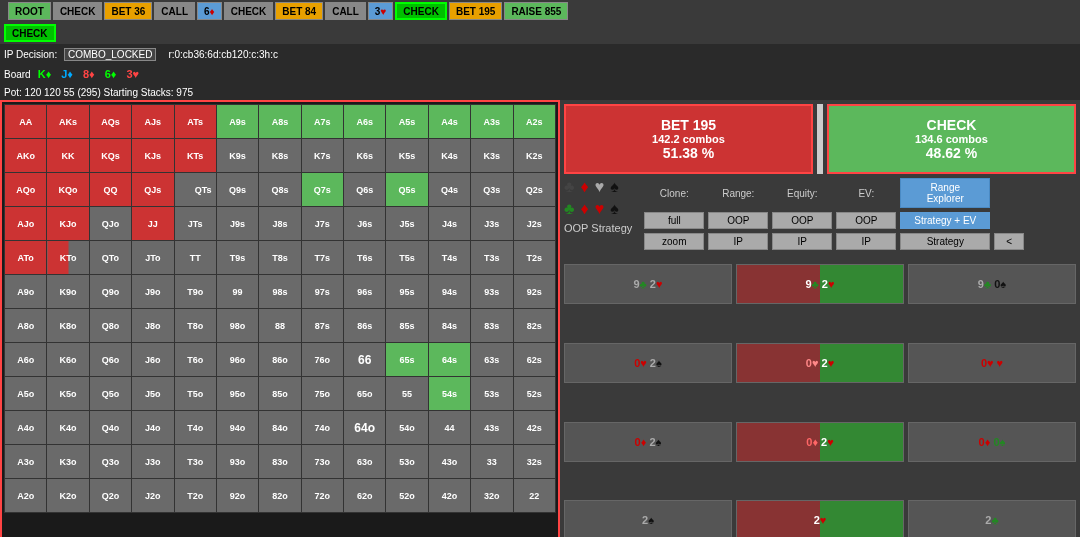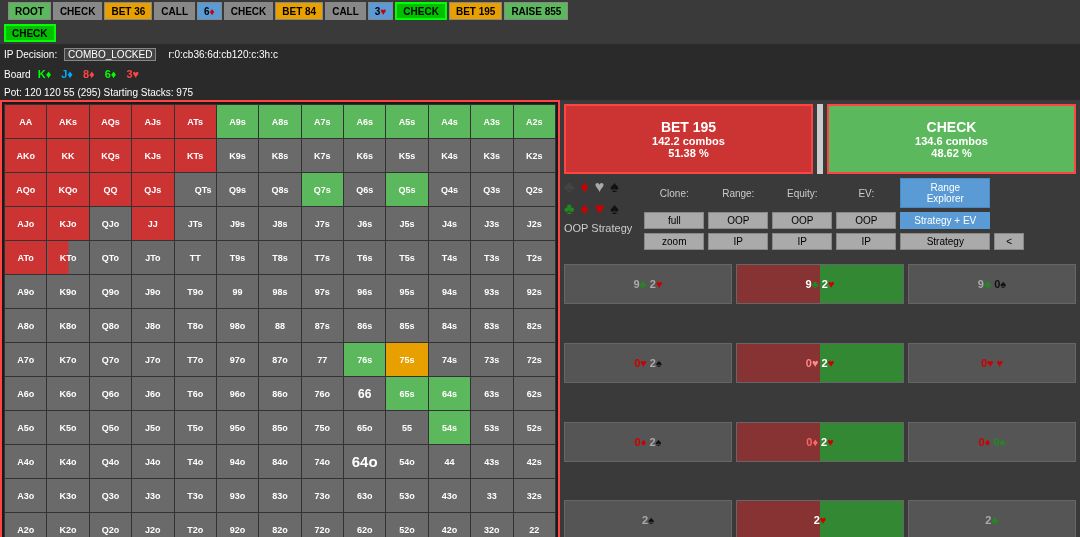--- a/index.html
+++ b/index.html
@@ -127,21 +127,21 @@
       flex-direction: column;
       align-items: center;
       justify-content: center;
       border: 2px solid #ff4444;
       font-weight: bold;
     }
     .action-box-red { background: #cc3333; color: #fff; }
     .action-box-green { background: #5cb85c; color: #fff; }
     .action-title { font-size: 14px; font-weight: bold; }
     .action-combos { font-size: 11px; }
-    .action-pct { font-size: 11px; }
+    .action-pct { font-size: 14px; }
     .suit-row { display: flex; gap: 6px; }
     .suit-icon { font-size: 16px; cursor: pointer; }
     .ctrl-btn {
       padding: 2px 8px;
       font-size: 10px;
       border: 1px solid #888;
       cursor: pointer;
       background: #aaa;
       color: #000;
     }
@@ -331,35 +331,20 @@
             <td style="background: rgb(106, 106, 106); color: rgb(255, 255, 255); font-size: 9px; font-weight: bold; text-align: center; vertical-align: middle; border: 1px solid rgb(51, 51, 51); cursor: pointer; width: 38px; height: 34px;">98o</td>
             <td style="background: rgb(106, 106, 106); color: rgb(255, 255, 255); font-size: 9px; font-weight: bold; text-align: center; vertical-align: middle; border: 1px solid rgb(51, 51, 51); cursor: pointer; width: 38px; height: 34px;">88</td>
             <td style="background: rgb(106, 106, 106); color: rgb(255, 255, 255); font-size: 9px; font-weight: bold; text-align: center; vertical-align: middle; border: 1px solid rgb(51, 51, 51); cursor: pointer; width: 38px; height: 34px;">87s</td>
             <td style="background: rgb(106, 106, 106); color: rgb(255, 255, 255); font-size: 9px; font-weight: bold; text-align: center; vertical-align: middle; border: 1px solid rgb(51, 51, 51); cursor: pointer; width: 38px; height: 34px;">86s</td>
             <td style="background: rgb(106, 106, 106); color: rgb(255, 255, 255); font-size: 9px; font-weight: bold; text-align: center; vertical-align: middle; border: 1px solid rgb(51, 51, 51); cursor: pointer; width: 38px; height: 34px;">85s</td>
             <td style="background: rgb(106, 106, 106); color: rgb(255, 255, 255); font-size: 9px; font-weight: bold; text-align: center; vertical-align: middle; border: 1px solid rgb(51, 51, 51); cursor: pointer; width: 38px; height: 34px;">84s</td>
             <td style="background: rgb(106, 106, 106); color: rgb(255, 255, 255); font-size: 9px; font-weight: bold; text-align: center; vertical-align: middle; border: 1px solid rgb(51, 51, 51); cursor: pointer; width: 38px; height: 34px;">83s</td>
             <td style="background: rgb(106, 106, 106); color: rgb(255, 255, 255); font-size: 9px; font-weight: bold; text-align: center; vertical-align: middle; border: 1px solid rgb(51, 51, 51); cursor: pointer; width: 38px; height: 34px;">82s</td>
           </tr>
           <tr>
-            <td style="background: rgb(106, 106, 106); color: rgb(255, 255, 255); font-size: 9px; font-weight: bold; text-align: center; vertical-align: middle; border: 1px solid rgb(51, 51, 51); cursor: pointer; width: 38px; height: 34px;">A7o</td>
-            <td style="background: rgb(106, 106, 106); color: rgb(255, 255, 255); font-size: 9px; font-weight: bold; text-align: center; vertical-align: middle; border: 1px solid rgb(51, 51, 51); cursor: pointer; width: 38px; height: 34px;">K7o</td>
-            <td style="background: rgb(106, 106, 106); color: rgb(255, 255, 255); font-size: 9px; font-weight: bold; text-align: center; vertical-align: middle; border: 1px solid rgb(51, 51, 51); cursor: pointer; width: 38px; height: 34px;">Q7o</td>
-            <td style="background: rgb(106, 106, 106); color: rgb(255, 255, 255); font-size: 9px; font-weight: bold; text-align: center; vertical-align: middle; border: 1px solid rgb(51, 51, 51); cursor: pointer; width: 38px; height: 34px;">J7o</td>
-            <td style="background: rgb(106, 106, 106); color: rgb(255, 255, 255); font-size: 9px; font-weight: bold; text-align: center; vertical-align: middle; border: 1px solid rgb(51, 51, 51); cursor: pointer; width: 38px; height: 34px;">T7o</td>
-            <td style="background: rgb(106, 106, 106); color: rgb(255, 255, 255); font-size: 9px; font-weight: bold; text-align: center; vertical-align: middle; border: 1px solid rgb(51, 51, 51); cursor: pointer; width: 38px; height: 34px;">97o</td>
-            <td style="background: rgb(106, 106, 106); color: rgb(255, 255, 255); font-size: 9px; font-weight: bold; text-align: center; vertical-align: middle; border: 1px solid rgb(51, 51, 51); cursor: pointer; width: 38px; height: 34px;">87o</td>
-            <td style="background: rgb(106, 106, 106); color: rgb(255, 255, 255); font-size: 9px; font-weight: bold; text-align: center; vertical-align: middle; border: 1px solid rgb(51, 51, 51); cursor: pointer; width: 38px; height: 34px;">77</td>
-            <td style="background: rgb(92, 184, 92); color: rgb(255, 255, 255); font-size: 9px; font-weight: bold; text-align: center; vertical-align: middle; border: 1px solid rgb(51, 51, 51); cursor: pointer; width: 38px; height: 34px;">76s</td>
-            <td style="background: rgb(232, 160, 0); color: rgb(255, 255, 255); font-size: 9px; font-weight: bold; text-align: center; vertical-align: middle; border: 1px solid rgb(51, 51, 51); cursor: pointer; width: 38px; height: 34px;">75s</td>
-            <td style="background: rgb(106, 106, 106); color: rgb(255, 255, 255); font-size: 9px; font-weight: bold; text-align: center; vertical-align: middle; border: 1px solid rgb(51, 51, 51); cursor: pointer; width: 38px; height: 34px;">74s</td>
-            <td style="background: rgb(106, 106, 106); color: rgb(255, 255, 255); font-size: 9px; font-weight: bold; text-align: center; vertical-align: middle; border: 1px solid rgb(51, 51, 51); cursor: pointer; width: 38px; height: 34px;">73s</td>
-            <td style="background: rgb(106, 106, 106); color: rgb(255, 255, 255); font-size: 9px; font-weight: bold; text-align: center; vertical-align: middle; border: 1px solid rgb(51, 51, 51); cursor: pointer; width: 38px; height: 34px;">72s</td>
-          </tr>
-          <tr>
             <td style="background: rgb(106, 106, 106); color: rgb(255, 255, 255); font-size: 9px; font-weight: bold; text-align: center; vertical-align: middle; border: 1px solid rgb(51, 51, 51); cursor: pointer; width: 38px; height: 34px;">A6o</td>
             <td style="background: rgb(106, 106, 106); color: rgb(255, 255, 255); font-size: 9px; font-weight: bold; text-align: center; vertical-align: middle; border: 1px solid rgb(51, 51, 51); cursor: pointer; width: 38px; height: 34px;">K6o</td>
             <td style="background: rgb(106, 106, 106); color: rgb(255, 255, 255); font-size: 9px; font-weight: bold; text-align: center; vertical-align: middle; border: 1px solid rgb(51, 51, 51); cursor: pointer; width: 38px; height: 34px;">Q6o</td>
             <td style="background: rgb(106, 106, 106); color: rgb(255, 255, 255); font-size: 9px; font-weight: bold; text-align: center; vertical-align: middle; border: 1px solid rgb(51, 51, 51); cursor: pointer; width: 38px; height: 34px;">J6o</td>
             <td style="background: rgb(106, 106, 106); color: rgb(255, 255, 255); font-size: 9px; font-weight: bold; text-align: center; vertical-align: middle; border: 1px solid rgb(51, 51, 51); cursor: pointer; width: 38px; height: 34px;">T6o</td>
             <td style="background: rgb(106, 106, 106); color: rgb(255, 255, 255); font-size: 9px; font-weight: bold; text-align: center; vertical-align: middle; border: 1px solid rgb(51, 51, 51); cursor: pointer; width: 38px; height: 34px;">96o</td>
             <td style="background: rgb(106, 106, 106); color: rgb(255, 255, 255); font-size: 9px; font-weight: bold; text-align: center; vertical-align: middle; border: 1px solid rgb(51, 51, 51); cursor: pointer; width: 38px; height: 34px;">86o</td>
             <td style="background: rgb(106, 106, 106); color: rgb(255, 255, 255); font-size: 9px; font-weight: bold; text-align: center; vertical-align: middle; border: 1px solid rgb(51, 51, 51); cursor: pointer; width: 38px; height: 34px;">76o</td>
             <td style="background: rgb(106, 106, 106); color: rgb(255, 255, 255); font-size: 12px; font-weight: bold; text-align: center; vertical-align: middle; border: 1px solid rgb(51, 51, 51); cursor: pointer; width: 38px; height: 34px;">66</td>
             <td style="background: rgb(92, 184, 92); color: rgb(255, 255, 255); font-size: 9px; font-weight: bold; text-align: center; vertical-align: middle; border: 1px solid rgb(51, 51, 51); cursor: pointer; width: 38px; height: 34px;">65s</td>
@@ -384,21 +369,21 @@
           </tr>
           <tr>
             <td style="background: rgb(106, 106, 106); color: rgb(255, 255, 255); font-size: 9px; font-weight: bold; text-align: center; vertical-align: middle; border: 1px solid rgb(51, 51, 51); cursor: pointer; width: 38px; height: 34px;">A4o</td>
             <td style="background: rgb(106, 106, 106); color: rgb(255, 255, 255); font-size: 9px; font-weight: bold; text-align: center; vertical-align: middle; border: 1px solid rgb(51, 51, 51); cursor: pointer; width: 38px; height: 34px;">K4o</td>
             <td style="background: rgb(106, 106, 106); color: rgb(255, 255, 255); font-size: 9px; font-weight: bold; text-align: center; vertical-align: middle; border: 1px solid rgb(51, 51, 51); cursor: pointer; width: 38px; height: 34px; margin-left: 32px;">Q4o</td>
             <td style="background: rgb(106, 106, 106); color: rgb(255, 255, 255); font-size: 9px; font-weight: bold; text-align: center; vertical-align: middle; border: 1px solid rgb(51, 51, 51); cursor: pointer; width: 38px; height: 34px;">J4o</td>
             <td style="background: rgb(106, 106, 106); color: rgb(255, 255, 255); font-size: 9px; font-weight: bold; text-align: center; vertical-align: middle; border: 1px solid rgb(51, 51, 51); cursor: pointer; width: 38px; height: 34px;">T4o</td>
             <td style="background: rgb(106, 106, 106); color: rgb(255, 255, 255); font-size: 9px; font-weight: bold; text-align: center; vertical-align: middle; border: 1px solid rgb(51, 51, 51); cursor: pointer; width: 38px; height: 34px;">94o</td>
             <td style="background: rgb(106, 106, 106); color: rgb(255, 255, 255); font-size: 9px; font-weight: bold; text-align: center; vertical-align: middle; border: 1px solid rgb(51, 51, 51); cursor: pointer; width: 38px; height: 34px;">84o</td>
             <td style="background: rgb(106, 106, 106); color: rgb(255, 255, 255); font-size: 9px; font-weight: bold; text-align: center; vertical-align: middle; border: 1px solid rgb(51, 51, 51); cursor: pointer; width: 38px; height: 34px;">74o</td>
-            <td style="background: rgb(106, 106, 106); color: rgb(255, 255, 255); font-size: 15px; font-weight: bold; text-align: center; vertical-align: middle; border: 1px solid rgb(51, 51, 51); cursor: pointer; width: 38px; height: 34px;">64o</td>
+            <td style="background: rgb(106, 106, 106); color: rgb(255, 255, 255); font-size: 12px; font-weight: bold; text-align: center; vertical-align: middle; border: 1px solid rgb(51, 51, 51); cursor: pointer; width: 38px; height: 34px;">64o</td>
             <td style="background: rgb(106, 106, 106); color: rgb(255, 255, 255); font-size: 9px; font-weight: bold; text-align: center; vertical-align: middle; border: 1px solid rgb(51, 51, 51); cursor: pointer; width: 38px; height: 34px;">54o</td>
             <td style="background: rgb(106, 106, 106); color: rgb(255, 255, 255); font-size: 9px; font-weight: bold; text-align: center; vertical-align: middle; border: 1px solid rgb(51, 51, 51); cursor: pointer; width: 38px; height: 34px;">44</td>
             <td style="background: rgb(106, 106, 106); color: rgb(255, 255, 255); font-size: 9px; font-weight: bold; text-align: center; vertical-align: middle; border: 1px solid rgb(51, 51, 51); cursor: pointer; width: 38px; height: 34px;">43s</td>
             <td style="background: rgb(106, 106, 106); color: rgb(255, 255, 255); font-size: 9px; font-weight: bold; text-align: center; vertical-align: middle; border: 1px solid rgb(51, 51, 51); cursor: pointer; width: 38px; height: 34px;">42s</td>
           </tr>
           <tr>
             <td style="background: rgb(106, 106, 106); color: rgb(255, 255, 255); font-size: 9px; font-weight: bold; text-align: center; vertical-align: middle; border: 1px solid rgb(51, 51, 51); cursor: pointer; width: 38px; height: 34px;">A3o</td>
             <td style="background: rgb(106, 106, 106); color: rgb(255, 255, 255); font-size: 9px; font-weight: bold; text-align: center; vertical-align: middle; border: 1px solid rgb(51, 51, 51); cursor: pointer; width: 38px; height: 34px;">K3o</td>
             <td style="background: rgb(106, 106, 106); color: rgb(255, 255, 255); font-size: 9px; font-weight: bold; text-align: center; vertical-align: middle; border: 1px solid rgb(51, 51, 51); cursor: pointer; width: 38px; height: 34px;">Q3o</td>
             <td style="background: rgb(106, 106, 106); color: rgb(255, 255, 255); font-size: 9px; font-weight: bold; text-align: center; vertical-align: middle; border: 1px solid rgb(51, 51, 51); cursor: pointer; width: 38px; height: 34px;">J3o</td>

